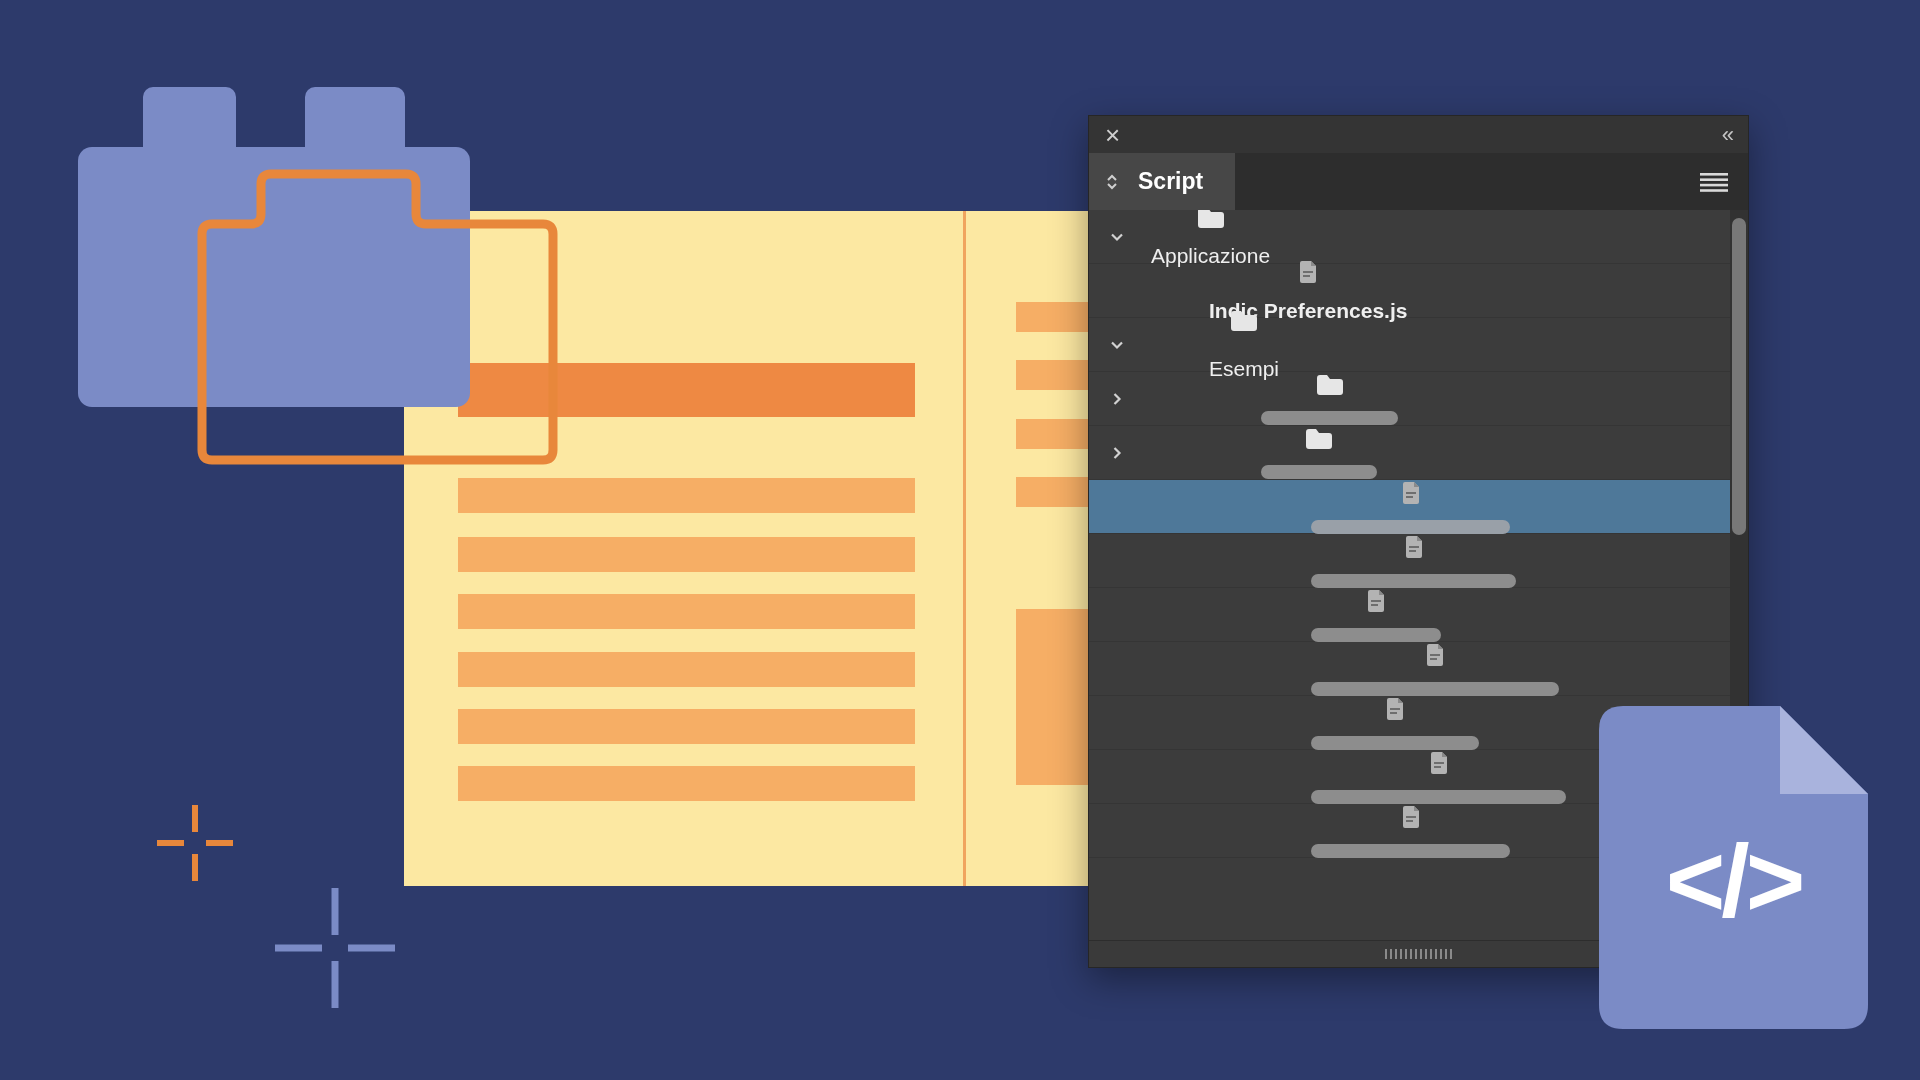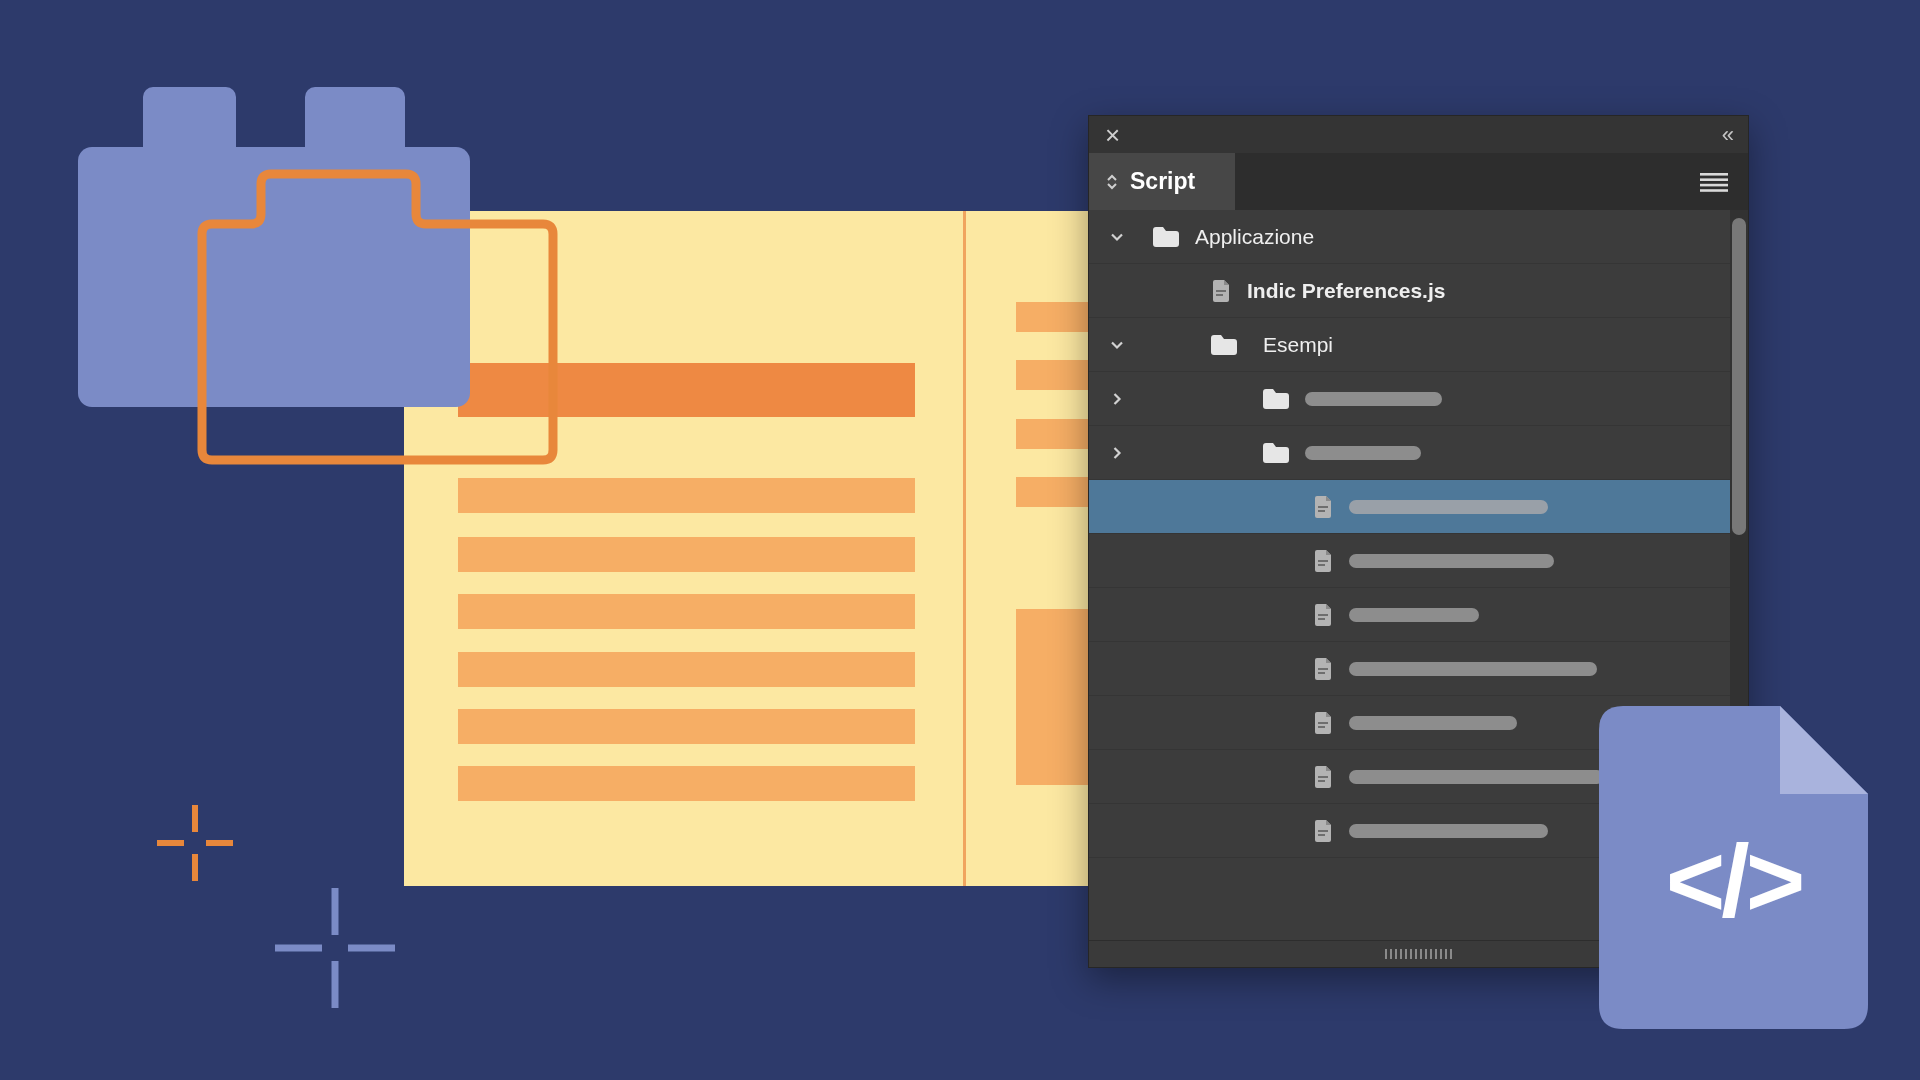--- a/index.html
+++ b/index.html
@@ -32,36 +32,36 @@
     position:absolute;left:0;top:0;right:0;height:37px;background:#343434;
     display:flex;align-items:center;justify-content:space-between;padding:0 16px;box-sizing:border-box;
   }
   .close-x{color:#cfcfcf;font-size:26px;line-height:1;cursor:default;}
   .collapse{color:#c4c4c4;font-size:22px;line-height:1;letter-spacing:-2px;}
   .tabstrip{
     position:absolute;left:0;top:37px;right:0;height:57px;background:#2d2d2d;
     display:flex;align-items:stretch;
   }
   .tab{
-    width:146px;background:#474747;display:flex;align-items:center;gap:10px;
+    width:146px;background:#474747;display:flex;align-items:center;gap:18px;
     padding-left:15px;box-sizing:border-box;
   }
   .tab-label{color:#ffffff;font-size:23px;font-weight:bold;}
   .menu-btn{margin-left:auto;margin-right:20px;align-self:center;display:flex;}
 
   .tree{
     position:absolute;left:0;top:94px;right:0;bottom:26px;overflow:hidden;
   }
   .tree-row{
     position:relative;height:53px;display:flex;align-items:center;
     border-bottom:1px solid #353535;margin-right:18px;
   }
   .tree-row.selected{background:#4e7899;}
   .chev{position:absolute;left:20px;top:50%;transform:translateY(-50%);display:flex;}
-  .row-content{display:flex;align-items:center;gap:14px;}
+  .row-content{display:flex;align-items:center;gap:14px;flex-direction:column;}
   .row-icon{display:flex;}
   .row-label{color:#efefef;font-size:21px;}
   .row-label.bold{font-weight:bold;}
   .ph-bar{height:14px;border-radius:7px;background:#8d8d8d;}
   .selected .ph-bar{background:#99a0a8;}
 
   .scroll-track{
     position:absolute;right:0;top:94px;bottom:26px;width:18px;background:#323232;
   }
   .scroll-thumb{

